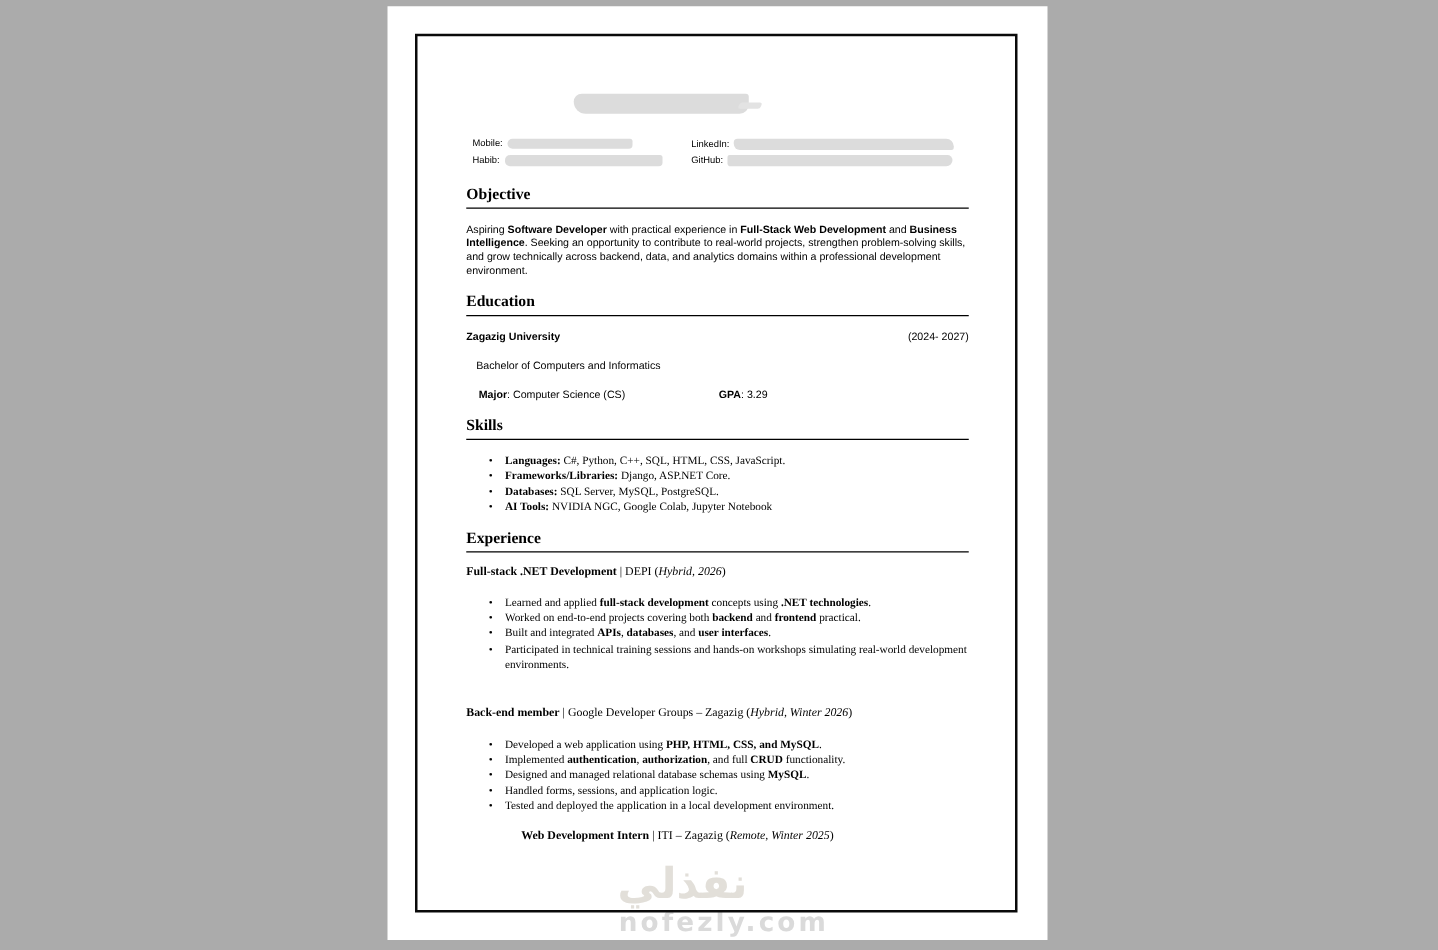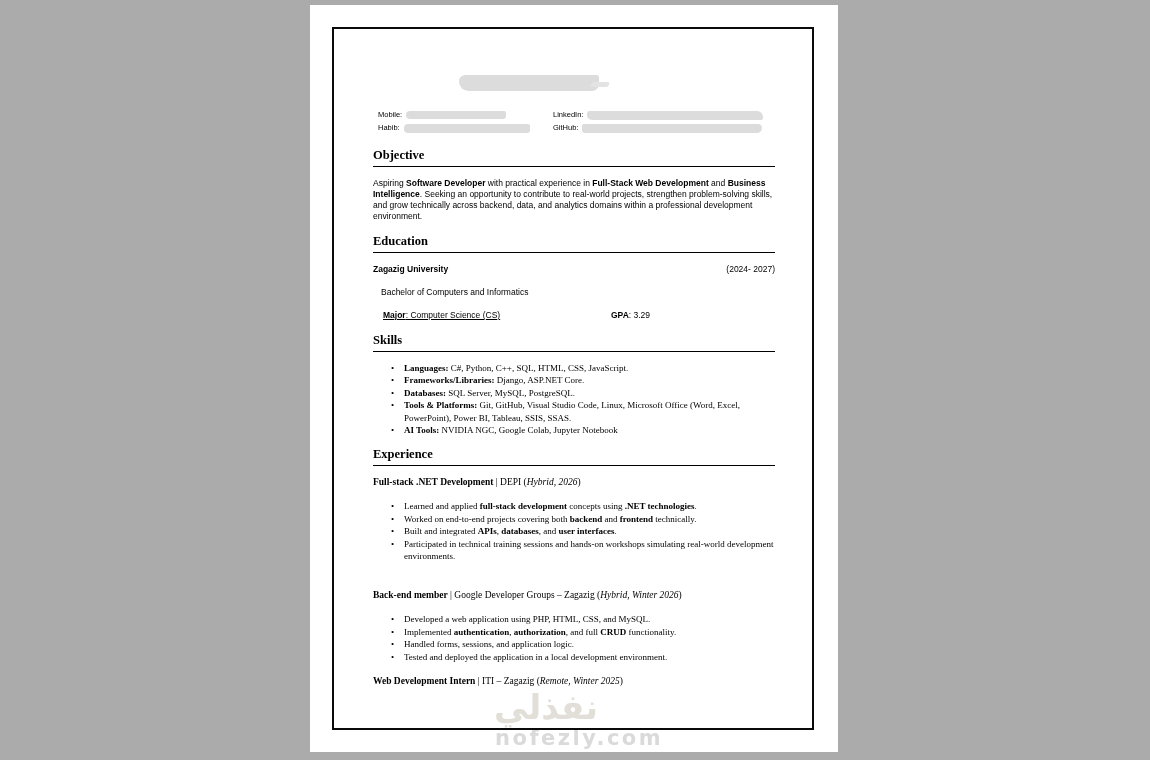--- a/index.html
+++ b/index.html
@@ -93,21 +93,21 @@
   .edu-univ  { font-weight:bold; }
   .edu-degree {
     margin-top:13px; margin-left:8px;
     font-size:8.5px; line-height:10px;
   }
   .edu-row {
     margin-top:13px; margin-left:10px;
     display:flex;
     font-size:8.5px; line-height:10px;
   }
-  .edu-major { width:228px;text-decoration:underline; }
+  .edu-major { width:192px; }
   
   .blist {
     margin:10px 0 0 0; padding:0 0 0 31px;
     list-style:none;
     font-family:"Liberation Serif", serif;
     font-size:9px; line-height:12.4px;
   }
   .blist li { position:relative; }
   .blist li::before {
     content:"\2022";
@@ -116,21 +116,21 @@
   }
   .job1-list { margin-top:12px; }
   .job2-list { margin-top:12px; }
   
   .job-title {
     font-family:"Liberation Serif", serif;
     font-size:9.5px; line-height:12px;
   }
   .job-title-1 { margin-top:10px; }
   .job-title-2 { margin-top:27px; }
-  .job-title-3 { margin-top:12px; }
+  .job-title-3 { margin-top:12px;margin-left:44px; }
   
   .wm-ar {
     position:absolute; left:184px; top:682px;
     z-index:1;
     font-size:34px; font-weight:bold;
     color:#e2dfd9;
     direction:rtl;
     font-family:"DejaVu Sans", sans-serif;
   }
   .wm-en {
@@ -185,38 +185,38 @@
     <div class="edu-row">
       <span class="edu-major"><span style="font-weight: bold;">Major</span><span>: Computer Science (CS)</span></span>
       <span class="edu-gpa"><span style="font-weight: bold;">GPA</span><span>: 3.29</span></span>
     </div>
 
     <div class="sec sec-skills">Skills</div>
     <ul class="blist">
       <li><span style="font-weight: bold;">Languages:</span><span> C#, Python, C++, SQL, HTML, CSS, JavaScript.</span></li>
       <li><span style="font-weight: bold;">Frameworks/Libraries:</span><span> Django, ASP.NET Core.</span></li>
       <li><span style="font-weight: bold;">Databases:</span><span> SQL Server, MySQL, PostgreSQL.</span></li>
-      <li><span style="font-weight: bold;">Tools &amp; Platforms:</span><span> Git, GitHub, Visual Studio Code, Linux, Microsoft Office (Word, Excel, PowerPoint), Power BI, Tableau, SSIS, SSAS.</span></li>
       <li><span style="font-weight: bold;">AI Tools:</span><span> NVIDIA NGC, Google Colab, Jupyter Notebook</span></li>
     </ul>
 
     <div class="sec sec-experience">Experience</div>
 
     <div class="job-title job-title-1"><span style="font-weight: bold;">Full-stack .NET Development</span><span> | DEPI (</span><span style="font-style: italic;">Hybrid, 2026</span><span>)</span></div>
     <ul class="blist job1-list">
       <li><span>Learned and applied </span><span style="font-weight: bold;">full-stack development</span><span> concepts using </span><span style="font-weight: bold;">.NET technologies</span><span>.</span></li>
-      <li><span>Worked on end-to-end projects covering both </span><span style="font-weight: bold;">backend</span><span> and </span><span style="font-weight: bold;">frontend</span><span> technically.</span></li>
+      <li><span>Worked on end-to-end projects covering both </span><span style="font-weight: bold;">backend</span><span> and </span><span style="font-weight: bold;">frontend</span><span> practical.</span></li>
       <li><span>Built and integrated </span><span style="font-weight: bold;">APIs</span><span>, </span><span style="font-weight: bold;">databases</span><span>, and </span><span style="font-weight: bold;">user interfaces</span><span>.</span></li>
       <li><span>Participated in technical training sessions and hands-on workshops simulating real-world development environments.</span></li>
     </ul>
 
     <div class="job-title job-title-2"><span style="font-weight: bold;">Back-end member</span><span> | Google Developer Groups – Zagazig (</span><span style="font-style: italic;">Hybrid, Winter 2026</span><span>)</span></div>
     <ul class="blist job2-list">
-      <li><span>Developed a web application using </span><span style="font-weight: normal;">PHP, HTML, CSS, and MySQL</span><span>.</span></li>
+      <li><span>Developed a web application using </span><span style="font-weight: bold;">PHP, HTML, CSS, and MySQL</span><span>.</span></li>
       <li><span>Implemented </span><span style="font-weight: bold;">authentication</span><span>, </span><span style="font-weight: bold;">authorization</span><span>, and full </span><span style="font-weight: bold;">CRUD</span><span> functionality.</span></li>
+      <li><span>Designed and managed relational database schemas using </span><span style="font-weight: bold;">MySQL</span><span>.</span></li>
       <li><span>Handled forms, sessions, and application logic.</span></li>
       <li><span>Tested and deployed the application in a local development environment.</span></li>
     </ul>
 
     <div class="job-title job-title-3"><span style="font-weight: bold;">Web Development Intern</span><span> | ITI – Zagazig (</span><span style="font-style: italic;">Remote, Winter 2025</span><span>)</span></div>
 
   </div>
 </div>
 
 </body></html>

